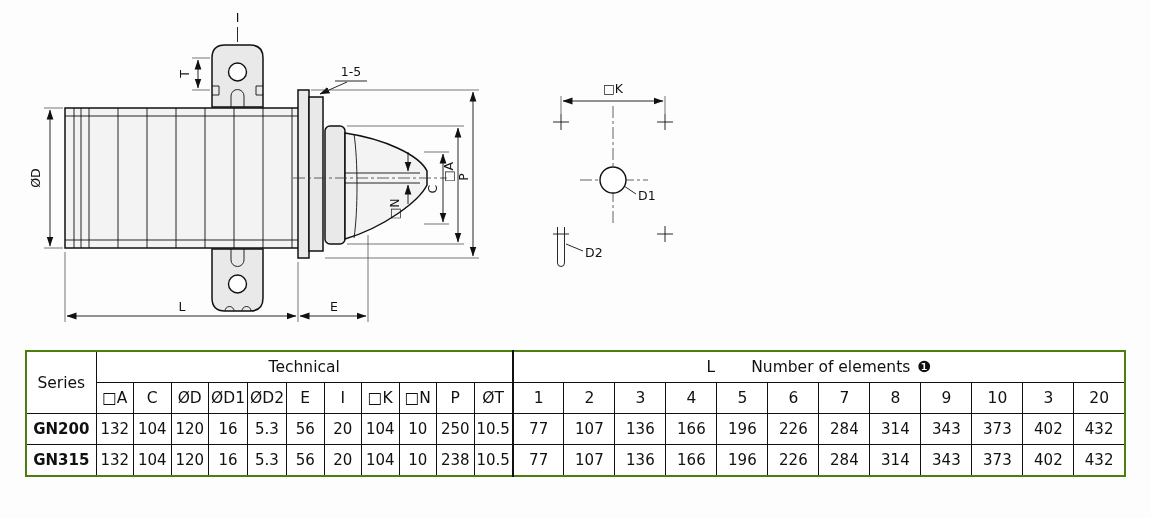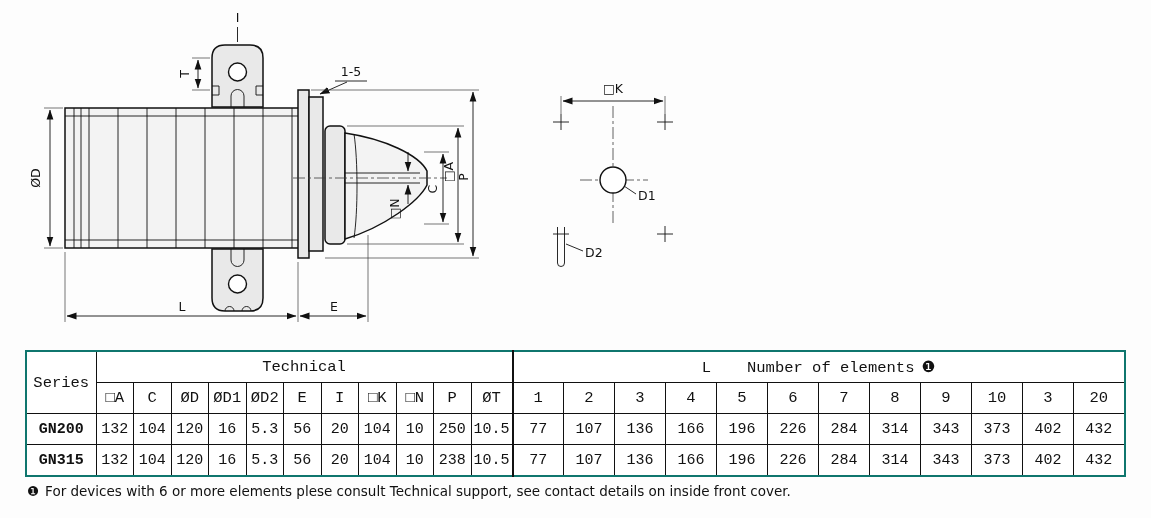--- a/index.html
+++ b/index.html
@@ -8,21 +8,21 @@
   svg.drawing{position:absolute;top:0;left:0;}
   .ol{fill:#f3f3f3;stroke:#111;stroke-width:1.5;}
   .ol2{fill:#e9e9e9;stroke:#111;stroke-width:1.5;}
   .thin{stroke:#111;stroke-width:0.9;fill:none;}
   .dim{stroke:#111;stroke-width:0.9;fill:none;marker-start:url(#arr);marker-end:url(#arr);}
   .dima{stroke:#111;stroke-width:0.9;fill:none;marker-end:url(#arr);}
   .ext{stroke:#3a3a3a;stroke-width:0.7;fill:none;}
   .cl{stroke:#3a3a3a;stroke-width:0.8;fill:none;stroke-dasharray:12 3 3 3;}
   .lbl{font-size:12.5px;fill:#111;font-family:"DejaVu Sans",sans-serif;}
   .table-wrap{position:absolute;top:350px;left:25px;}
-  table{border-collapse:collapse;table-layout:fixed;border:2px solid #0f766e;background:#7dd3fc;font-family:Liberation Mono, monospace;}
+  table{border-collapse:collapse;table-layout:fixed;border:2px solid #4d7c0f;background:#7dd3fc;}
   th,td{border:1px solid #111;font-size:15px;font-weight:normal;text-align:center;vertical-align:middle;height:30px;padding:0 2px;white-space:nowrap;background:#fff;}
   thead th{font-size:15.5px;}
   tbody th.series-cell{font-weight:bold;}
   .block-start{border-left:2.5px solid #111 !important;text-align:center;}
   .el-l{margin-right:36px;}
   .el-mark{margin-left:7px;}
   .footnote{position:absolute;top:483px;left:27px;font-size:13.5px;}
   .footnote .mark{margin-right:6px;}
 </style>
 </head>
@@ -261,17 +261,14 @@
             <td>314</td>
             <td>343</td>
             <td>373</td>
             <td>402</td>
             <td>432</td>
           </tr>
         </tbody>
     </table>
   </div>
 
-  <div class="footnote">
-    <span class="mark">❶</span><span>For devices with 6 or more elements plese consult Technical support, see contact details on inside front cover.</span>
-  </div>
 
 </div>
 
 </body></html>

